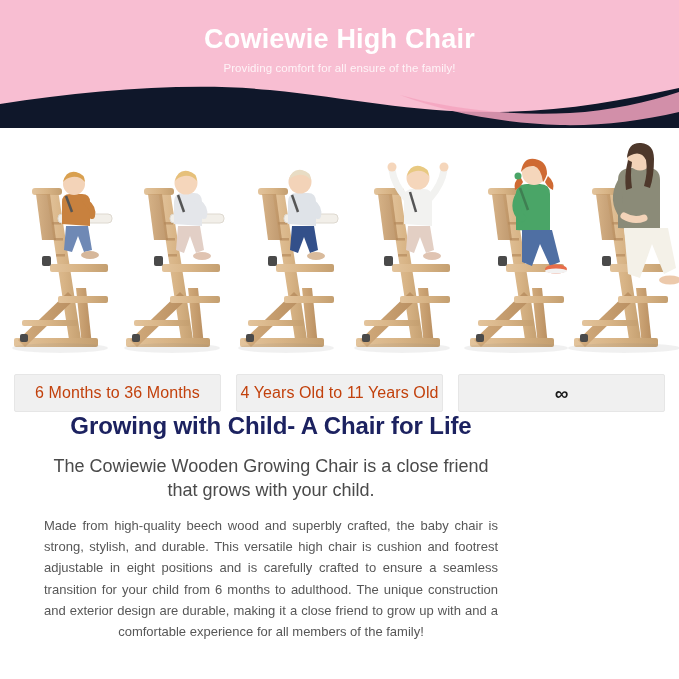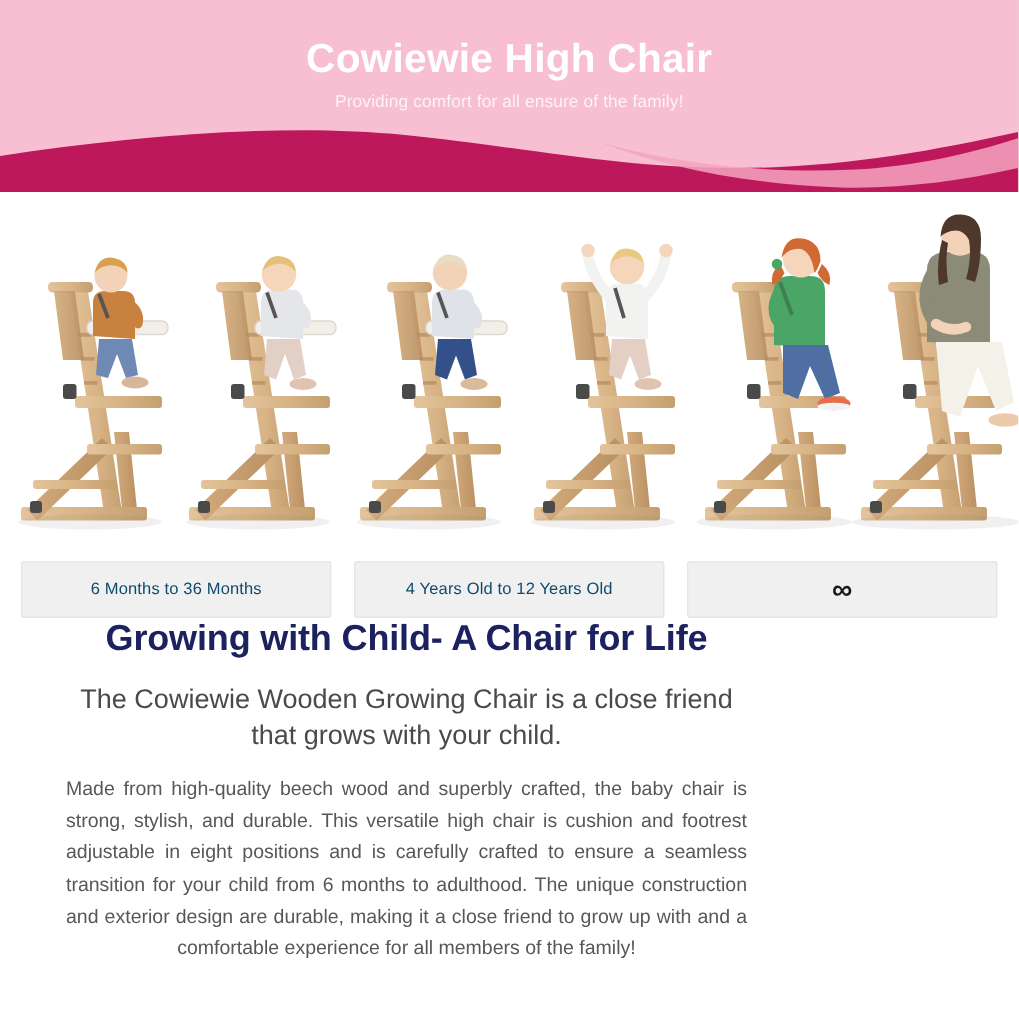--- a/index.html
+++ b/index.html
@@ -14,21 +14,21 @@
     overflow: hidden;
     position: relative;
   }
 
   
   .hero {
     position: relative;
     width: 679px;
     height: 128px;
     overflow: hidden;
-    background: #be185d;
+    background: #0f172a;
   }
   .hero-wave {
     position: absolute;
     left: 0;
     top: 0;
     width: 679px;
     height: 128px;
     display: block;
   }
   .hero-text {
@@ -85,22 +85,22 @@
     height: 38px;
     background: #f0f0f0;
     border: 1px solid #e6e6e6;
     border-radius: 2px;
     display: flex;
     align-items: center;
     justify-content: center;
     box-sizing: border-box;
   }
   .age-box-label {
-    font-size: 11px;
-    color: #0c4a6e;
+    font-size: 16px;
+    color: #c2410c;
     letter-spacing: 0.1px;
   }
   .age-box-label.infinity {
     font-size: 19px;
     font-weight: bold;
     color: #1a1a1a;
     line-height: 1;
   }
 
   
@@ -303,21 +303,21 @@
       <ellipse cx="624" cy="216" rx="56" ry="5" fill="#7a7a7a"></ellipse>
     </g>
   </svg>
 </div>
 
 <div class="age-row">
   <div class="age-box">
     <span class="age-box-label">6 Months to 36 Months</span>
   </div>
   <div class="age-box">
-    <span class="age-box-label">4 Years Old to 12 Years Old</span>
+    <span class="age-box-label">4 Years Old to 11 Years Old</span>
   </div>
   <div class="age-box">
     <span class="age-box-label infinity">∞</span>
   </div>
 </div>
 
 <div class="copy">
   <h2 class="copy-heading">Growing with Child- A Chair for Life</h2>
   <p class="copy-sub">The Cowiewie Wooden Growing Chair is a close friend that grows with your child.</p>
   <p class="copy-body">Made from high-quality beech wood and superbly crafted, the baby chair is strong, stylish, and durable. This versatile high chair is cushion and footrest adjustable in eight positions and is carefully crafted to ensure a seamless transition for your child from 6 months to adulthood. The unique construction and exterior design are durable, making it a close friend to grow up with and a comfortable experience for all members of the family!</p>

